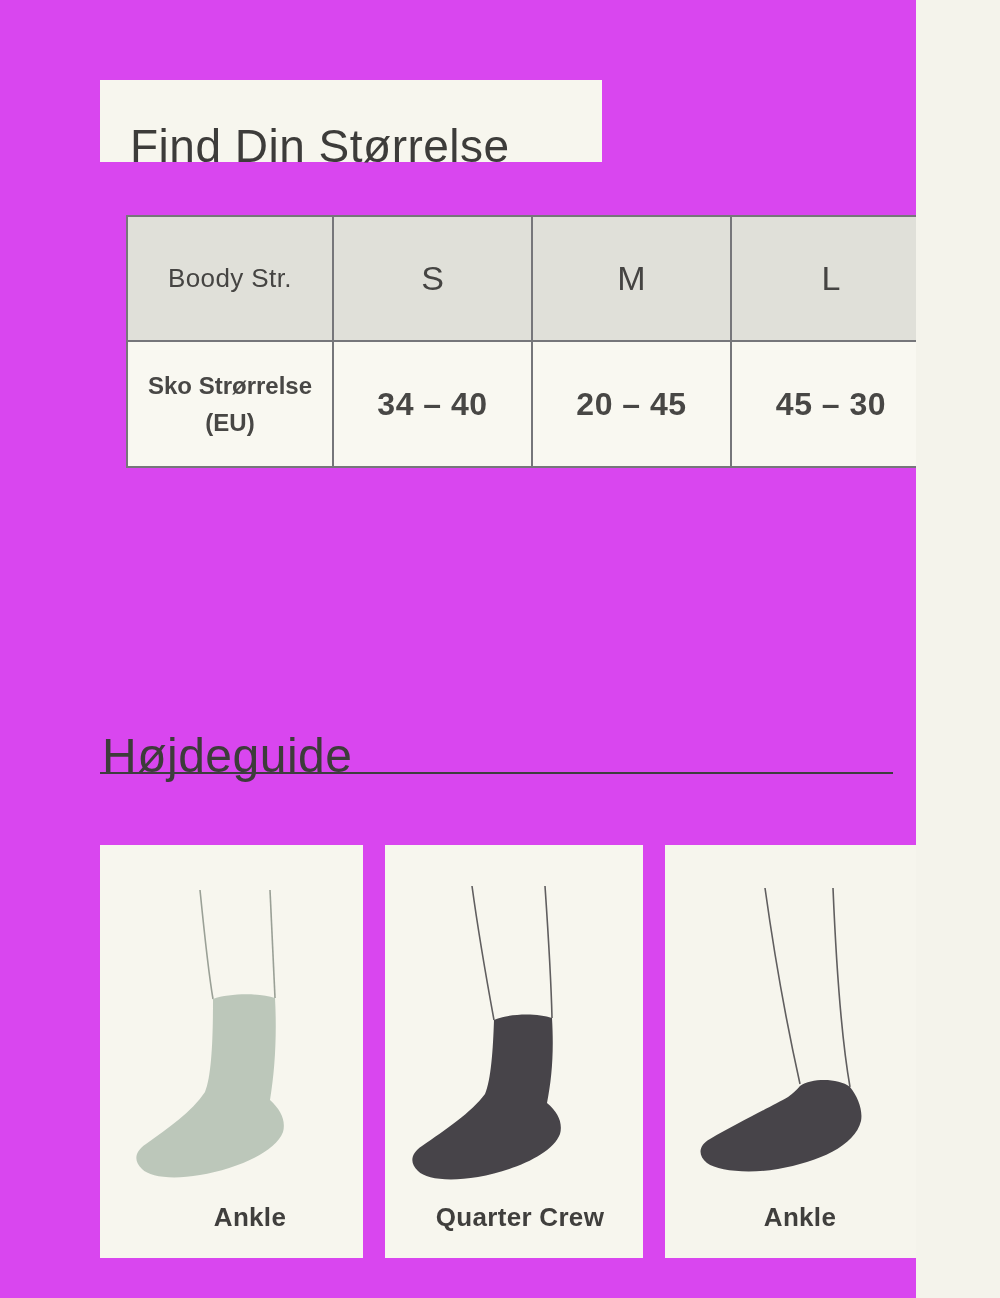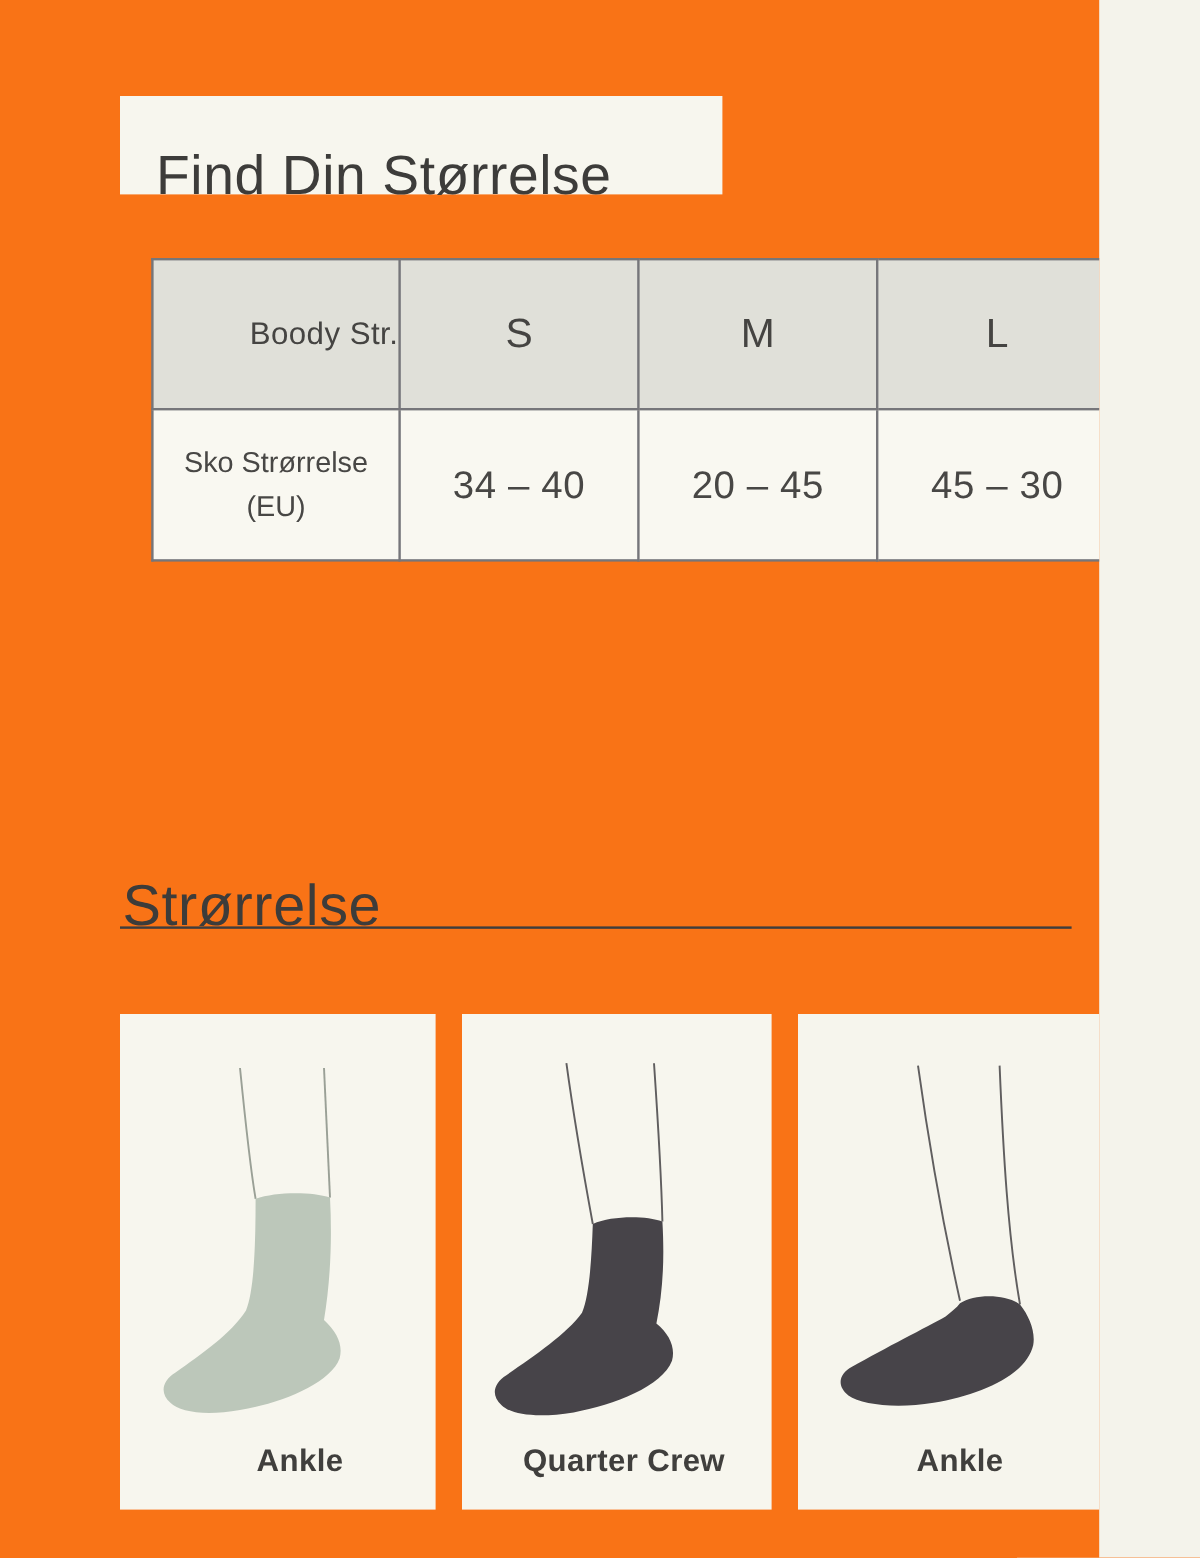--- a/index.html
+++ b/index.html
@@ -11,21 +11,21 @@
     height: 1298px;
     background: #f4f3eb;
     font-family: "Liberation Sans", sans-serif;
     color: #3d3c3a;
   }
   .canvas {
     position: relative;
     width: 916px;
     height: 1298px;
     overflow: hidden;
-    background: #f97316;
+    background: #d946ef;
   }
   .panel {
     position: absolute;
     background: #f7f6ee;
   }
   .panel-title { left: 100px; top: 80px; width: 502px; height: 82px; }
   .panel-sock-1 { left: 100px; top: 845px; width: 263px; height: 413px; }
   .panel-sock-2 { left: 385px; top: 845px; width: 258px; height: 413px; }
   .panel-sock-3 { left: 665px; top: 845px; width: 270px; height: 413px; background: #f6f5ed; }
 
@@ -66,27 +66,27 @@
     border-collapse: collapse;
     table-layout: fixed;
   }
   .size-table th, .size-table td {
     border: 2px solid #76767a;
     text-align: center;
     vertical-align: middle;
     padding: 0;
   }
   .size-table thead tr { height: 125px; }
-  .size-table tbody tr { height: 126px; }
+  .size-table tbody tr { height: 126px; font-weight: bold; }
   .size-table th {
     background: #e0e0d9;
     font-weight: 400;
     color: #454442;
   }
-  .size-table th.corner { font-size: 26px; letter-spacing: 0.4px; text-align: right; }
+  .size-table th.corner { font-size: 26px; letter-spacing: 0.4px; }
   .size-table th.size-letter { font-size: 34px; }
   .size-table td {
     background: #f9f8f1;
     color: #484745;
   }
   .size-table td.row-label { font-size: 24px; line-height: 1.55; }
   .size-table td.row-value { font-size: 32px; letter-spacing: 0.5px; margin-left: 35px; }
 
   .sock-figure {
     position: absolute;
@@ -137,21 +137,21 @@
           <div>Sko Strørrelse</div>
           <div>(EU)</div>
         </td>
         <td class="row-value">34 – 40</td>
         <td class="row-value">20 – 45</td>
         <td class="row-value">45 – 30</td>
       </tr>
     </tbody>
   </table>
 
-  <h2 class="section-title">Strørrelse</h2>
+  <h2 class="section-title">Højdeguide</h2>
   <div class="section-rule"></div>
 
   <div class="sock-figure fig-crew">
     <svg viewBox="0 0 260 400" width="260" height="400">
       <path d="M80,30 C84,70 88,110 93,139" fill="none" stroke-width="1.6" stroke="#9aa096"></path>
       <path d="M150,30 C152,75 154,110 155,138" fill="none" stroke-width="1.6" stroke="#9aa096"></path>
       <path d="M93,139 C110,133 140,133 155,138
                C157,175 155,210 150,240
                C161,250 166,261 163,272
                C155,293 115,309 80,315

